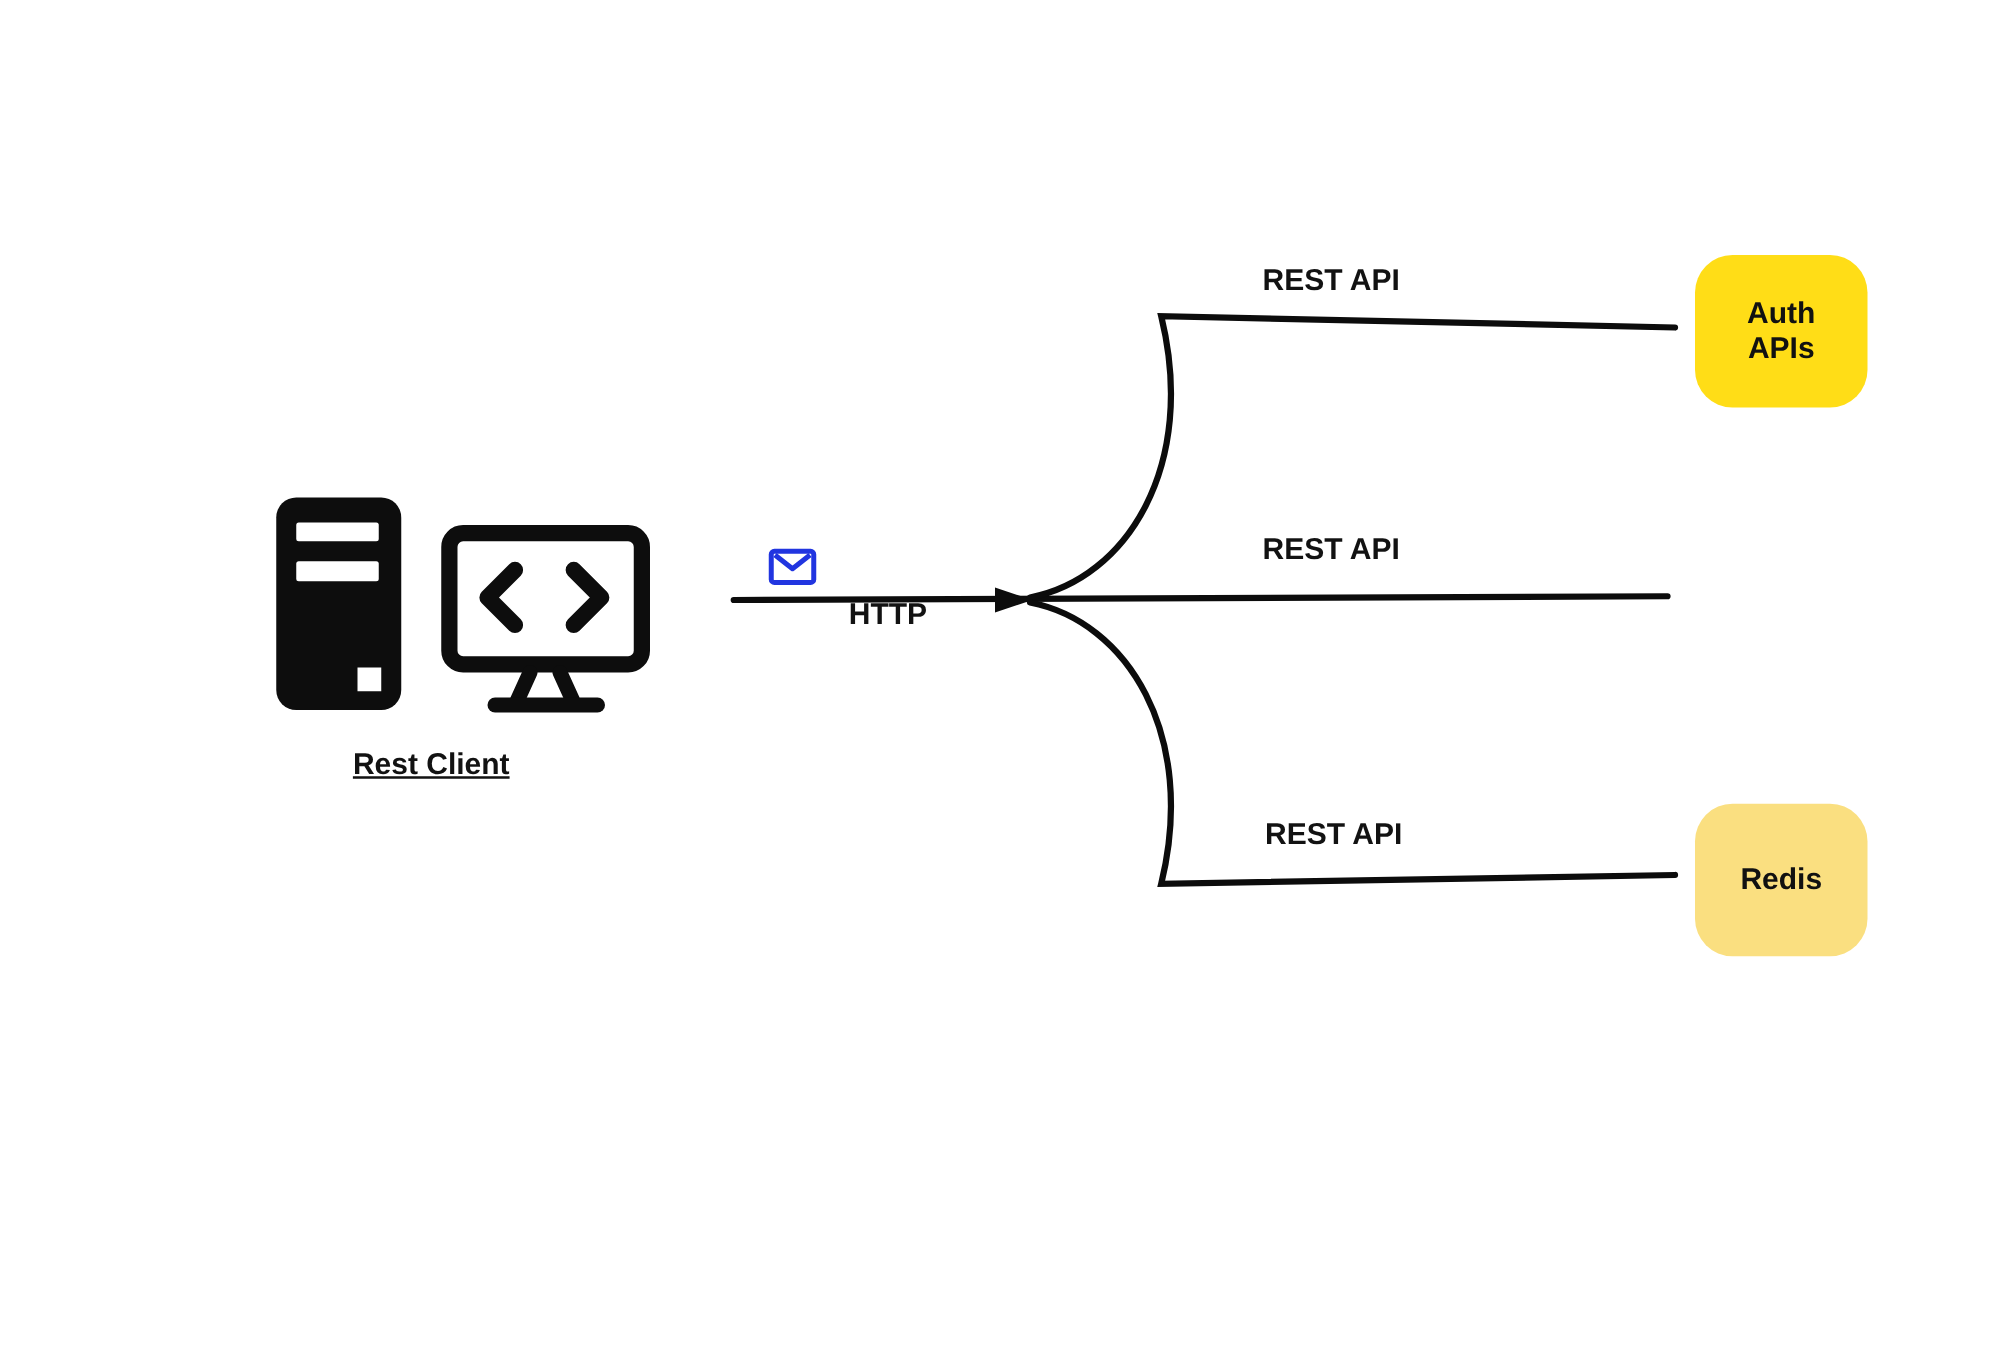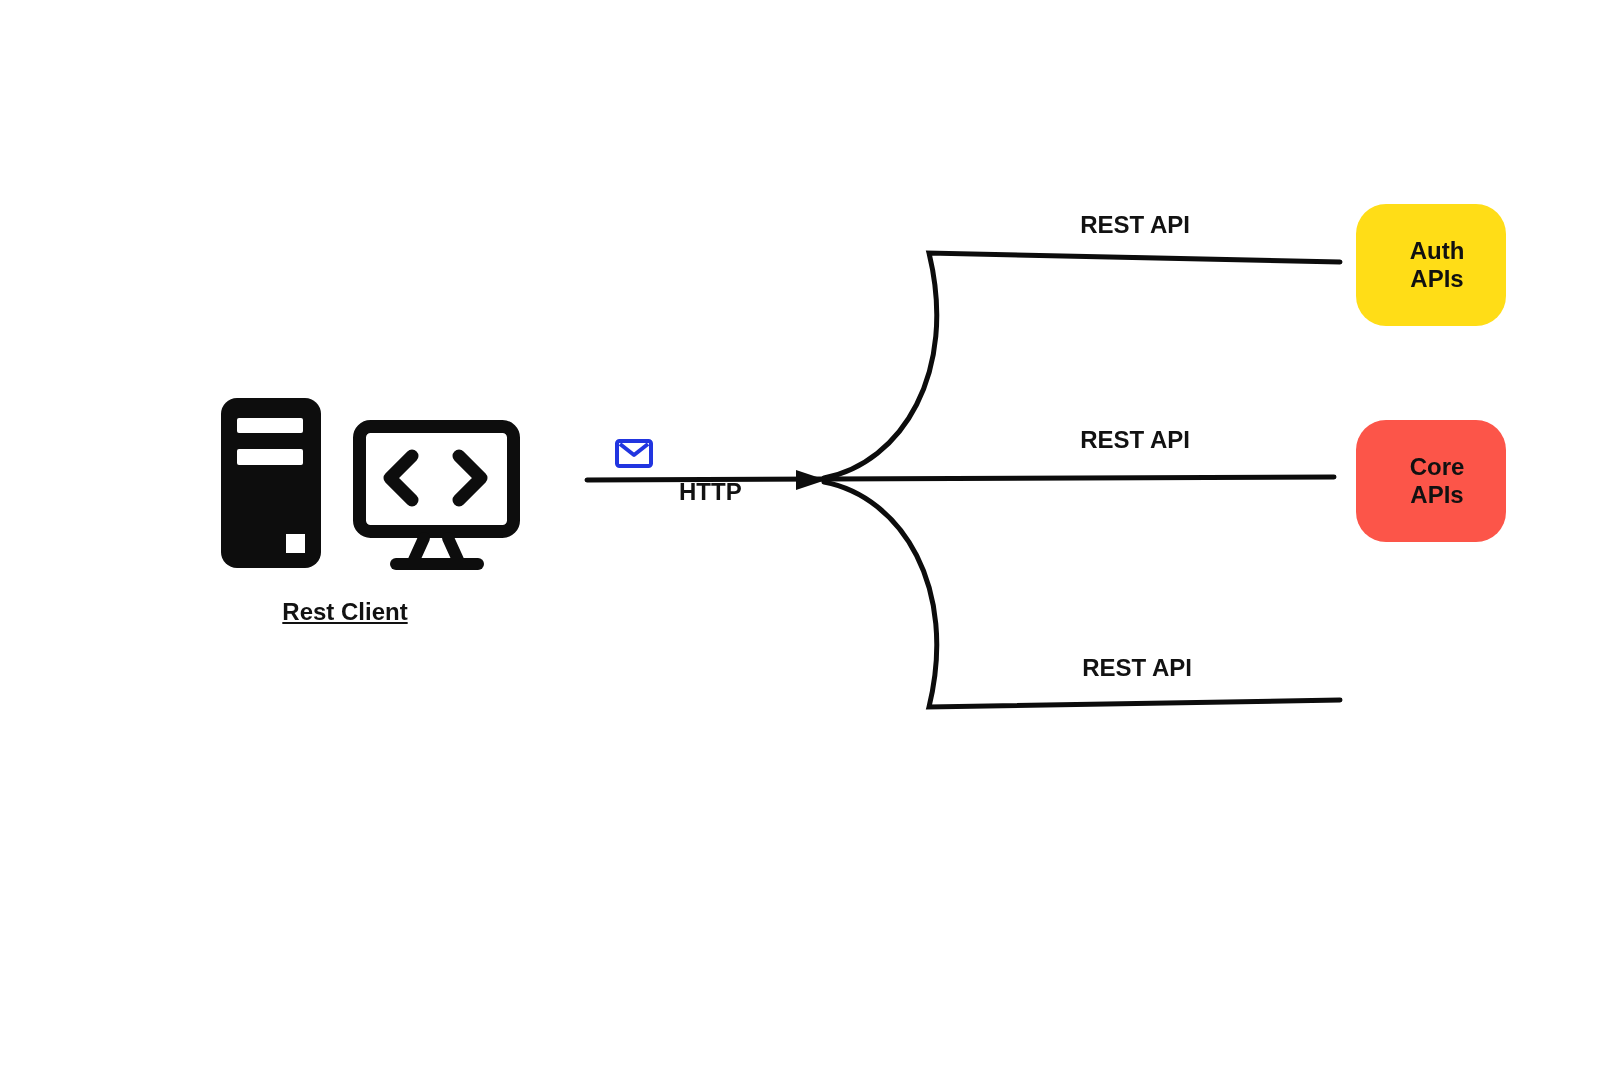--- a/index.html
+++ b/index.html
@@ -39,40 +39,39 @@
   }
   .client-label {
     left: 215px; top: 598px;
     width: 260px;
     text-align: center;
     text-decoration: underline;
   }
   .http-label { left: 679px; top: 438px; margin-top: 40px; }
   .rest-label {
     width: 180px;
-    text-align: right;
+    text-align: left;
     white-space: nowrap;
   }
   .rest-top    { left: 1010px; top: 211px; }
   .rest-middle { left: 1010px; top: 426px; }
   .rest-bottom { left: 1012px; top: 654px; }
   .node {
     position: absolute;
     left: 1356px;
     width: 138px;
     height: 122px;
     border-radius: 30px;
     display: flex;
     align-items: center;
     justify-content: center;
     text-align: center;
     font-weight: 700;
     font-size: 24px;
     color: #111111;
-    padding-left: 12px;
   }
   .node span {
     display: inline-block;
     max-width: 96px;
     line-height: 1.17;
   }
   .node-auth  { top: 204px; }
   .node-core  { top: 420px; }
   .node-redis { top: 643px; }
 </style>
@@ -115,17 +114,17 @@
   </svg>
   <div class="lbl http-label">HTTP</div>
 
   <div class="lbl rest-label rest-top">REST API</div>
   <div class="lbl rest-label rest-middle">REST API</div>
   <div class="lbl rest-label rest-bottom">REST API</div>
 
   <div class="node node-auth" style="background-color: rgb(255, 221, 23);">
     <span>Auth APIs</span>
   </div>
-  <div class="node node-core" style="background-color: rgb(252, 85, 73);">
-    <span>Core APIs</span>
+  <div class="node node-redis" style="background-color: rgb(250, 223, 128);">
+    <span>Redis</span>
   </div>
 
 </div>
 
 </body></html>

